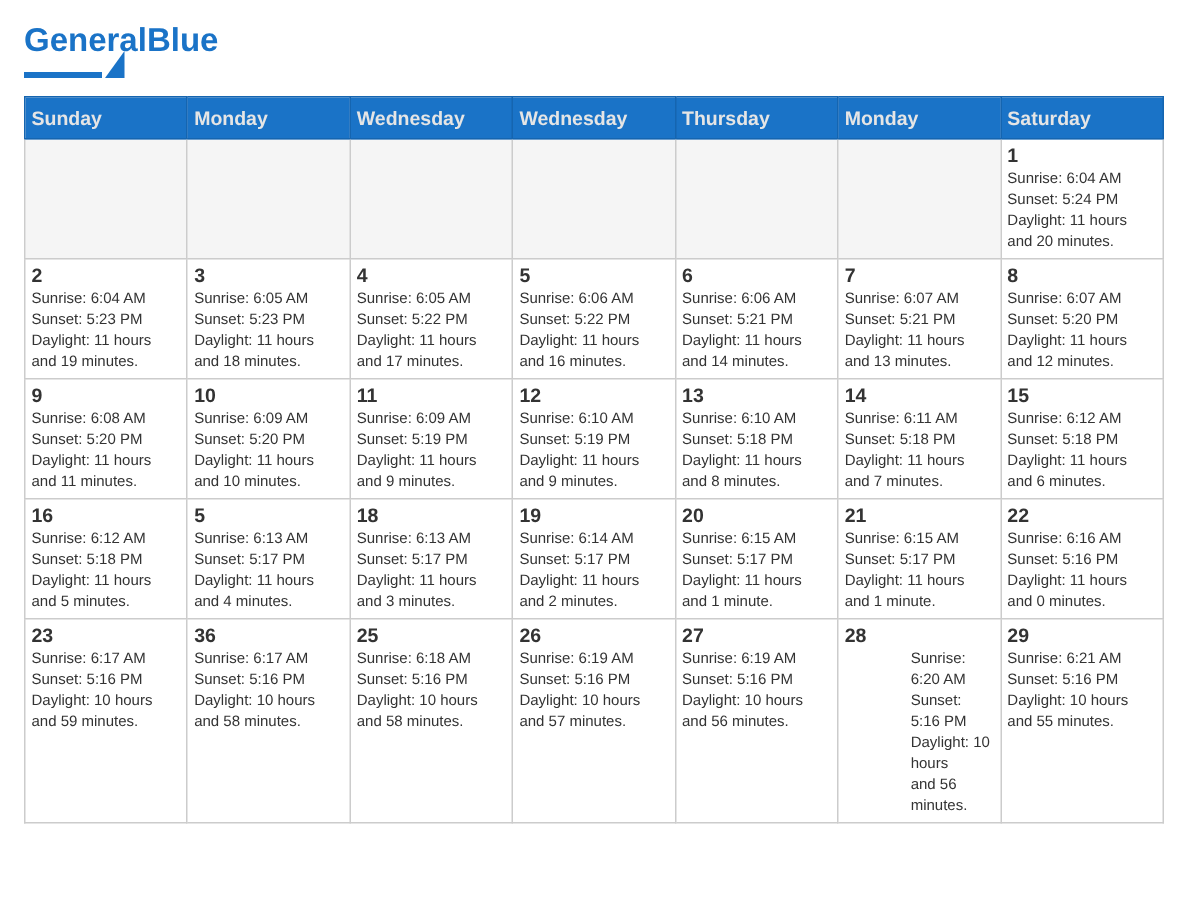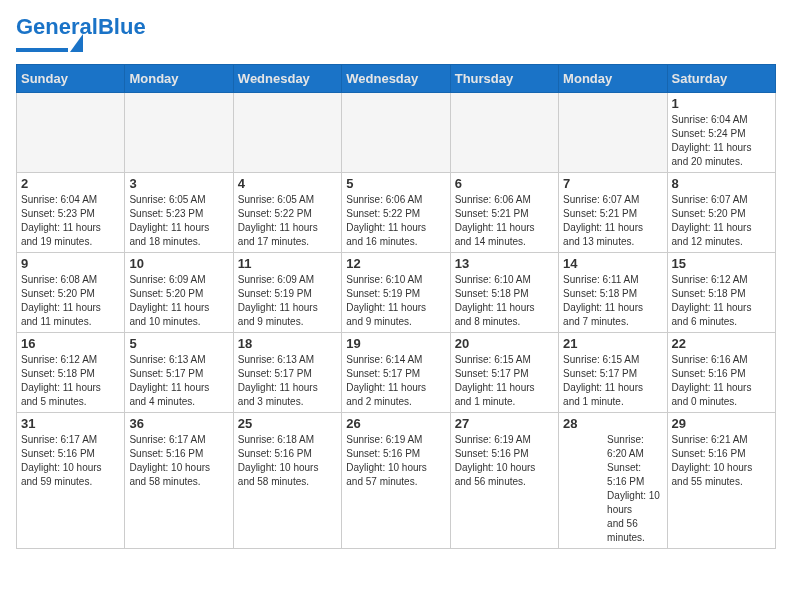--- a/index.html
+++ b/index.html
@@ -279,21 +279,21 @@
         <td>
           <span class="day-number">22</span>
           <div class="day-info" style="white-space: pre-line;">Sunrise: 6:16 AM
 Sunset: 5:16 PM
 Daylight: 11 hours
 and 0 minutes.</div>
         </td>
       </tr>
       <tr>
         <td>
-          <span class="day-number">31</span>
+          <span class="day-number">23</span>
           <div class="day-info" style="white-space: pre-line;">Sunrise: 6:17 AM
 Sunset: 5:16 PM
 Daylight: 10 hours
 and 59 minutes.</div>
         </td>
         <td>
           <span class="day-number">36</span>
           <div class="day-info" style="white-space: pre-line;">Sunrise: 6:17 AM
 Sunset: 5:16 PM
 Daylight: 10 hours

